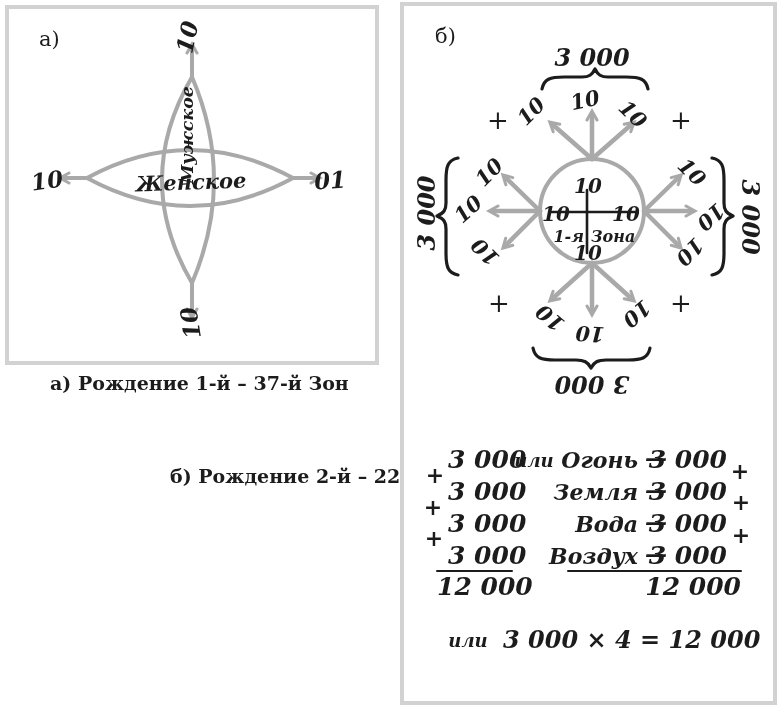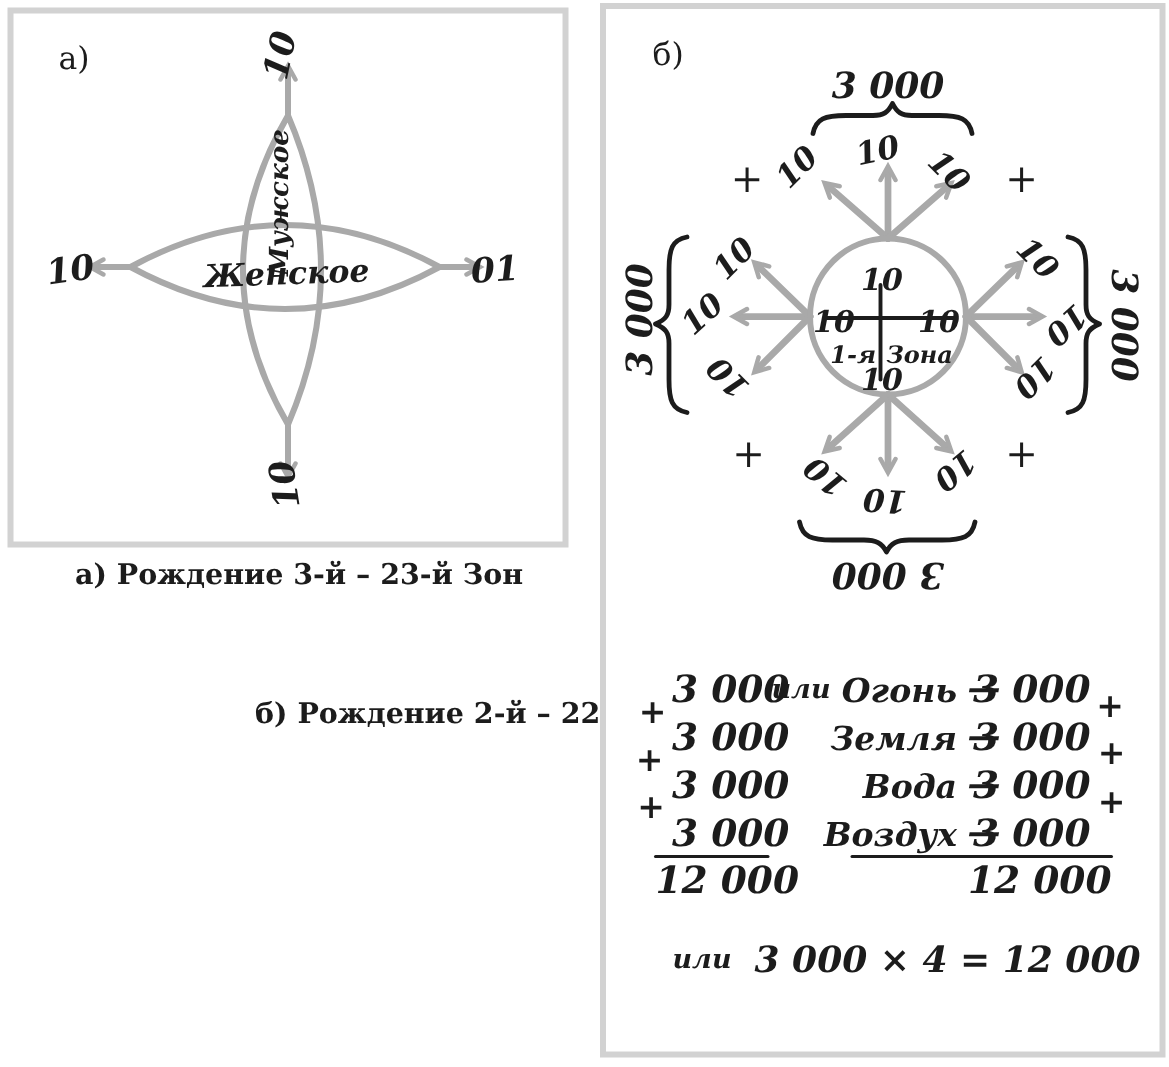--- a/index.html
+++ b/index.html
@@ -47,21 +47,21 @@
       <text class="hw ctr" font-size="23" transform="translate(178,28) rotate(-78)">10</text>
       <text class="hw ctr" font-size="23" transform="translate(38,171) rotate(-8)">10</text>
       <text class="hw ctr" font-size="23" transform="translate(321,171) rotate(-4)">01</text>
       <text class="hw ctr" font-size="23" transform="translate(181,314) rotate(-99)">10</text>
 
       <text class="hw ctr" font-size="17.5" transform="translate(178,126) rotate(-90)">Мужское</text>
       <text class="hw ctr" font-size="21" transform="translate(182,173) rotate(-2)">Женское</text>
     </svg>
   </div>
 
-  <div id="caption-a" class="caption">а) Рождение 3-й – 23-й Зон</div>
+  <div id="caption-a" class="caption">а) Рождение 1-й – 37-й Зон</div>
   <div id="caption-b" class="caption">б) Рождение 2-й – 22-й Зон</div>
 
   <div id="panel-b" class="panel">
     <svg width="369" height="695" viewBox="0 0 369 695">
       <defs>
         <marker id="ahB" markerWidth="16" markerHeight="16" refX="8" refY="7" orient="auto" markerUnits="userSpaceOnUse">
           <path d="M2,2 L11,7 L2,12" fill="none" stroke-width="3" stroke-linecap="round" style="stroke:var(--line-gray,#a9a9a9)"></path>
         </marker>
       </defs>
 

